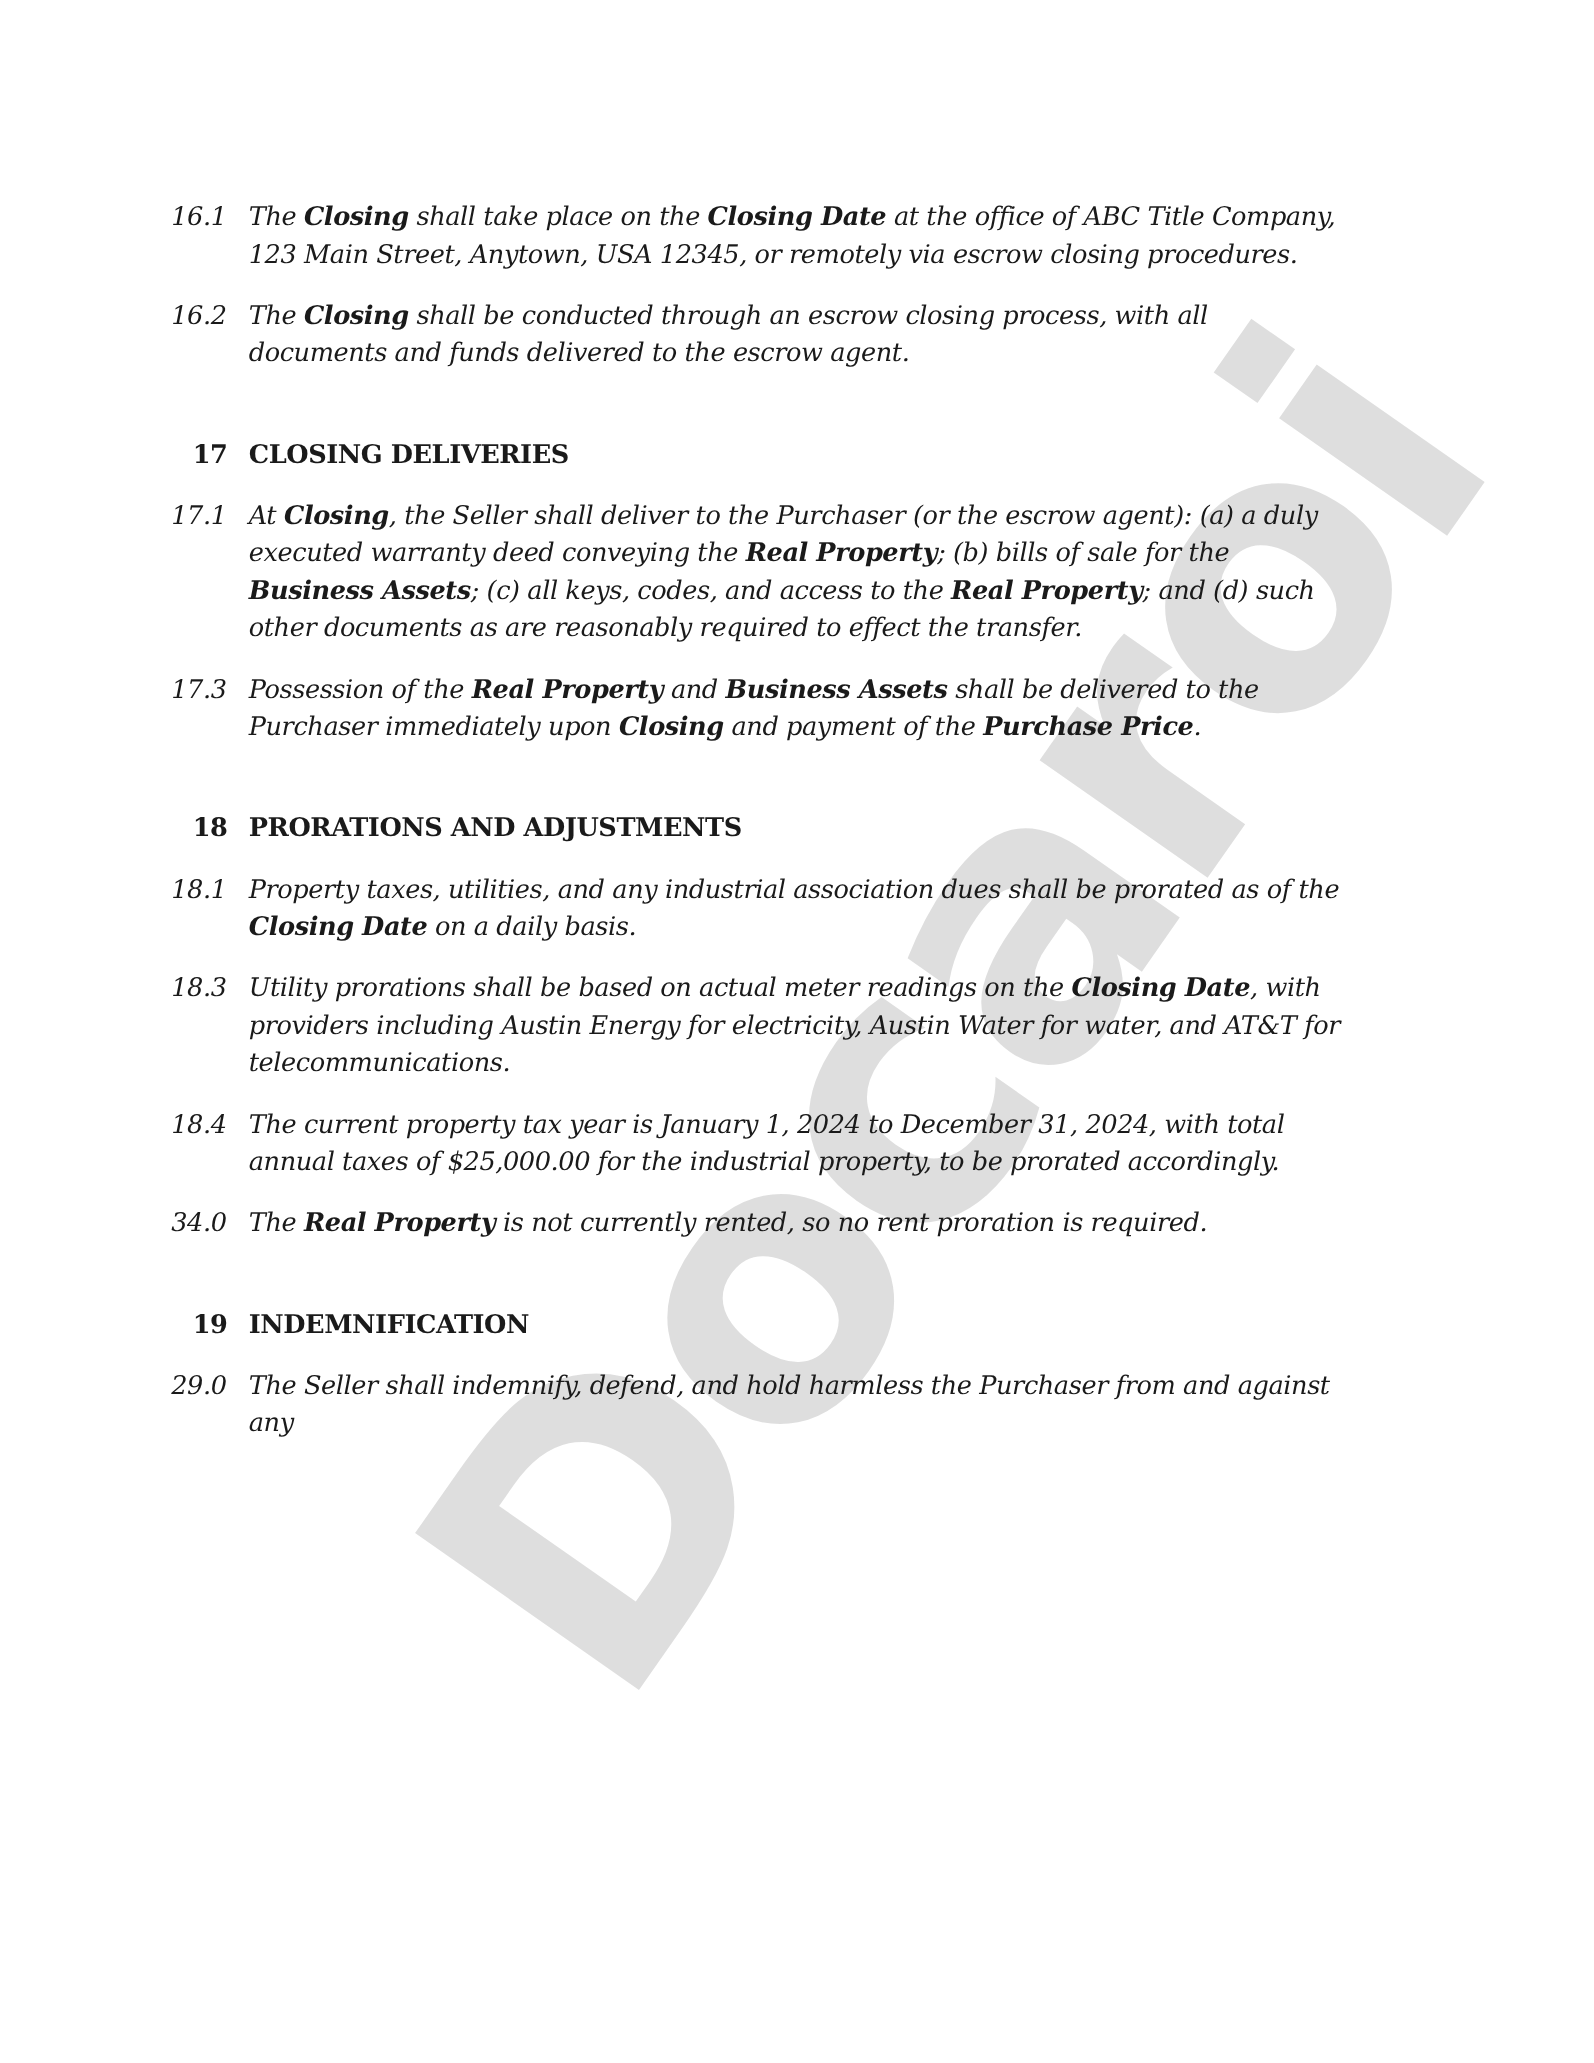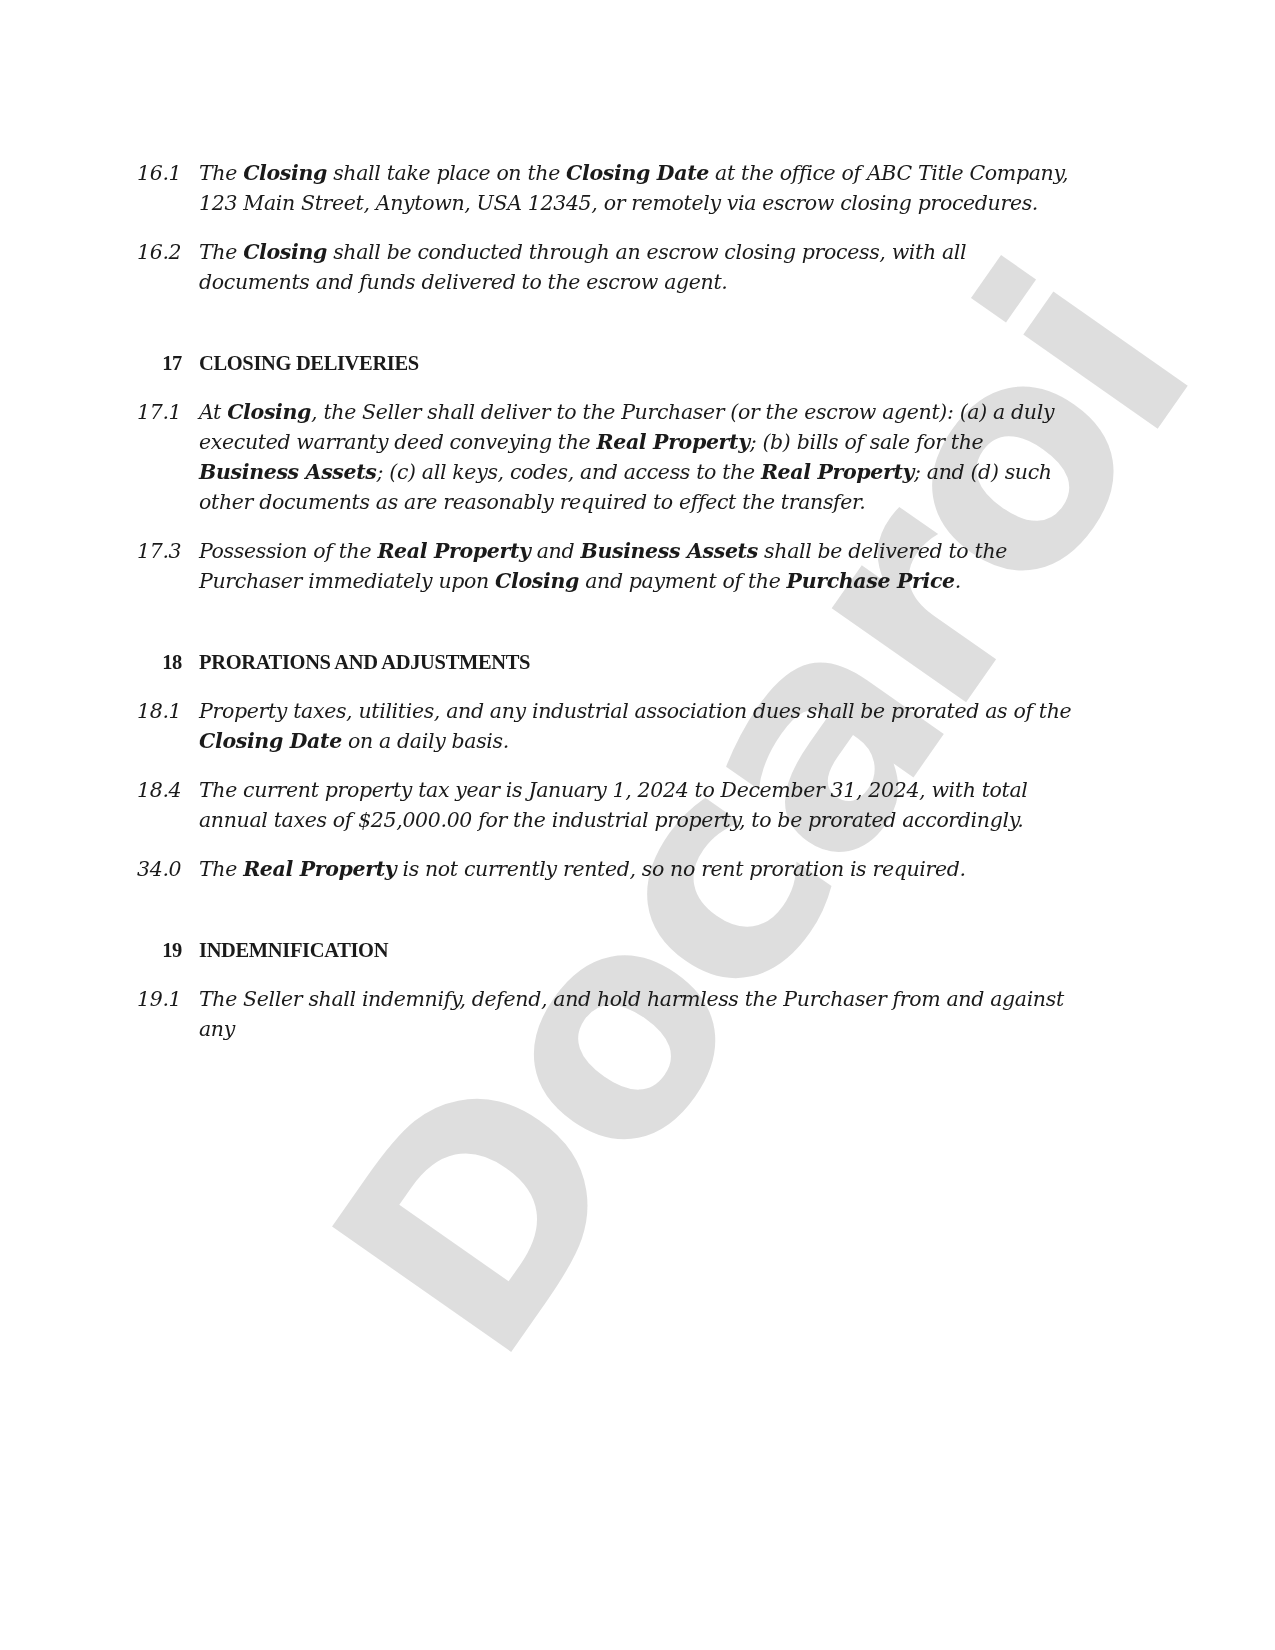--- a/index.html
+++ b/index.html
@@ -3,21 +3,21 @@
 <meta charset="utf-8">
 <style>
   html, body { margin:0; padding:0; background:#ffffff; }
   body { width:1275px; height:1650px; position:relative; overflow:hidden;
          font-family:"DejaVu Serif", "Liberation Serif", serif; color:#1a1a1a; }
   .page { position:absolute; left:0; top:0; width:1275px; height:1650px; }
   .content { position:absolute; left:137px; top:158px; width:945px; font-size:20.5px; line-height:30px; letter-spacing:-0.35px; }
   .clause { display:flex; margin-bottom:19px;font-style:italic; }
   .num { width:62px; flex:0 0 62px; }
   .text { flex:1; }
-  .heading { display:flex; font-weight:bold; margin-top:51px; margin-bottom:19px;font-family:Liberation Serif, serif; }
+  .heading { display:flex; font-weight:bold; margin-top:51px; margin-bottom:19px; }
   .heading .num { text-align:right; padding-right:17px; width:45px; flex:0 0 45px; }
   b { font-weight:bold; }
   .watermark { position:absolute; left:150px; top:640px; font-family:"DejaVu Sans", sans-serif; font-weight:bold;
                font-size:300px; color:#d9d9d9; transform:rotate(-55deg); transform-origin:center; white-space:nowrap;
                opacity:0.85; pointer-events:none; z-index:0; letter-spacing:-10px; }
   .content { z-index:1; }
 </style>
 </head>
 <body>
 
@@ -46,29 +46,33 @@
       </div>
       <div class="heading">
         <span class="num">18</span>
         <span class="text">PRORATIONS AND ADJUSTMENTS</span>
       </div>
       <div class="clause">
         <span class="num">18.1</span>
         <span class="text">Property taxes, utilities, and any industrial association dues shall be prorated as of the <b>Closing Date</b> on a daily basis.</span>
       </div>
       <div class="clause">
+        <span class="num">18.3</span>
+        <span class="text">Utility prorations shall be based on actual meter readings on the <b>Closing Date</b>, with providers including Austin Energy for electricity, Austin Water for water, and AT&amp;T for telecommunications.</span>
+      </div>
+      <div class="clause">
         <span class="num">18.4</span>
         <span class="text">The current property tax year is January 1, 2024 to December 31, 2024, with total annual taxes of $25,000.00 for the industrial property, to be prorated accordingly.</span>
       </div>
       <div class="clause">
         <span class="num">34.0</span>
         <span class="text">The <b>Real Property</b> is not currently rented, so no rent proration is required.</span>
       </div>
       <div class="heading">
         <span class="num">19</span>
         <span class="text">INDEMNIFICATION</span>
       </div>
       <div class="clause">
-        <span class="num">19.1</span>
+        <span class="num">29.0</span>
         <span class="text">The Seller shall indemnify, defend, and hold harmless the Purchaser from and against any</span>
       </div>
     </div>
 </div>
 
 </body></html>

